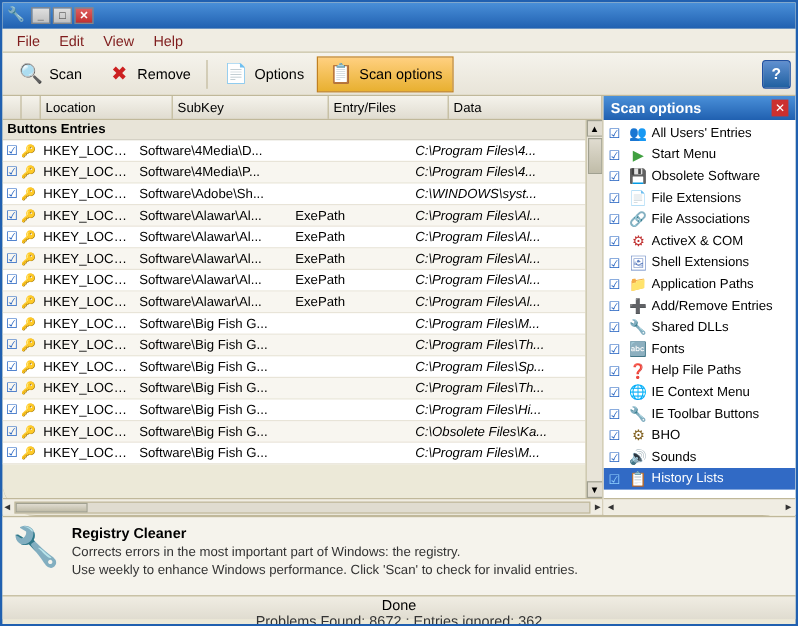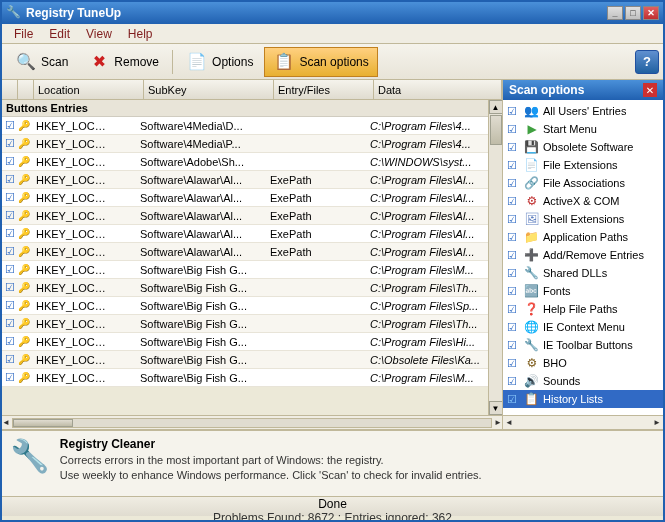--- a/index.html
+++ b/index.html
@@ -86,20 +86,21 @@
       font-size: 13px;
       cursor: pointer;
       display: flex; align-items: center; justify-content: center;
     }
 
     
     .main-area {
       display: flex;
       height: 350px;
       border-bottom: 1px solid #c0b89a;
+      border-radius: 28px;
     }
 
     
     .table-area {
       flex: 1;
       display: flex;
       flex-direction: column;
       border-right: 1px solid #c0b89a;
       overflow: hidden;
     }
@@ -147,21 +148,21 @@
     .table-row:nth-child(even) { background: #f8f6f0; }
     .table-row:nth-child(odd) { background: #ffffff; }
     .row-check { width: 16px; min-width: 16px; display: flex; align-items: center; justify-content: center; }
     .row-icon { width: 16px; min-width: 16px; font-size: 10px; color: #4060a0; }
     .row-cell {
       padding: 1px 2px;
       overflow: hidden; white-space: nowrap; text-overflow: ellipsis;
       font-size: 11px;
     }
     .cell-location { width: 80px; }
-    .cell-subkey { width: 130px; margin-left: 24px; }
+    .cell-subkey { width: 130px; }
     .cell-entry { width: 100px; }
     .cell-data { flex: 1; font-style: italic; }
 
     .checkbox-icon { color: #2060c0; font-size: 11px; }
 
     
     .h-scroll {
       height: 14px;
       background: #f0ede3;
       border-top: 1px solid #c0b89a;
@@ -268,21 +269,20 @@
     
     .window { border: 2px solid #2060b0; height: 522px; overflow: hidden; }
   </style>
 </head>
 <body>
 
 <div class="window">
 
   <div class="title-bar">
     <div class="title-bar-icon">🔧</div>
-    <span class="title-bar-title">Registry TuneUp</span>
     <div class="title-bar-buttons">
       <div class="title-btn">_</div>
       <div class="title-btn">□</div>
       <div class="title-btn close">✕</div>
     </div>
   </div>
 
   <div class="menu-bar">
     <div class="menu-item">File</div>
     <div class="menu-item">Edit</div>

